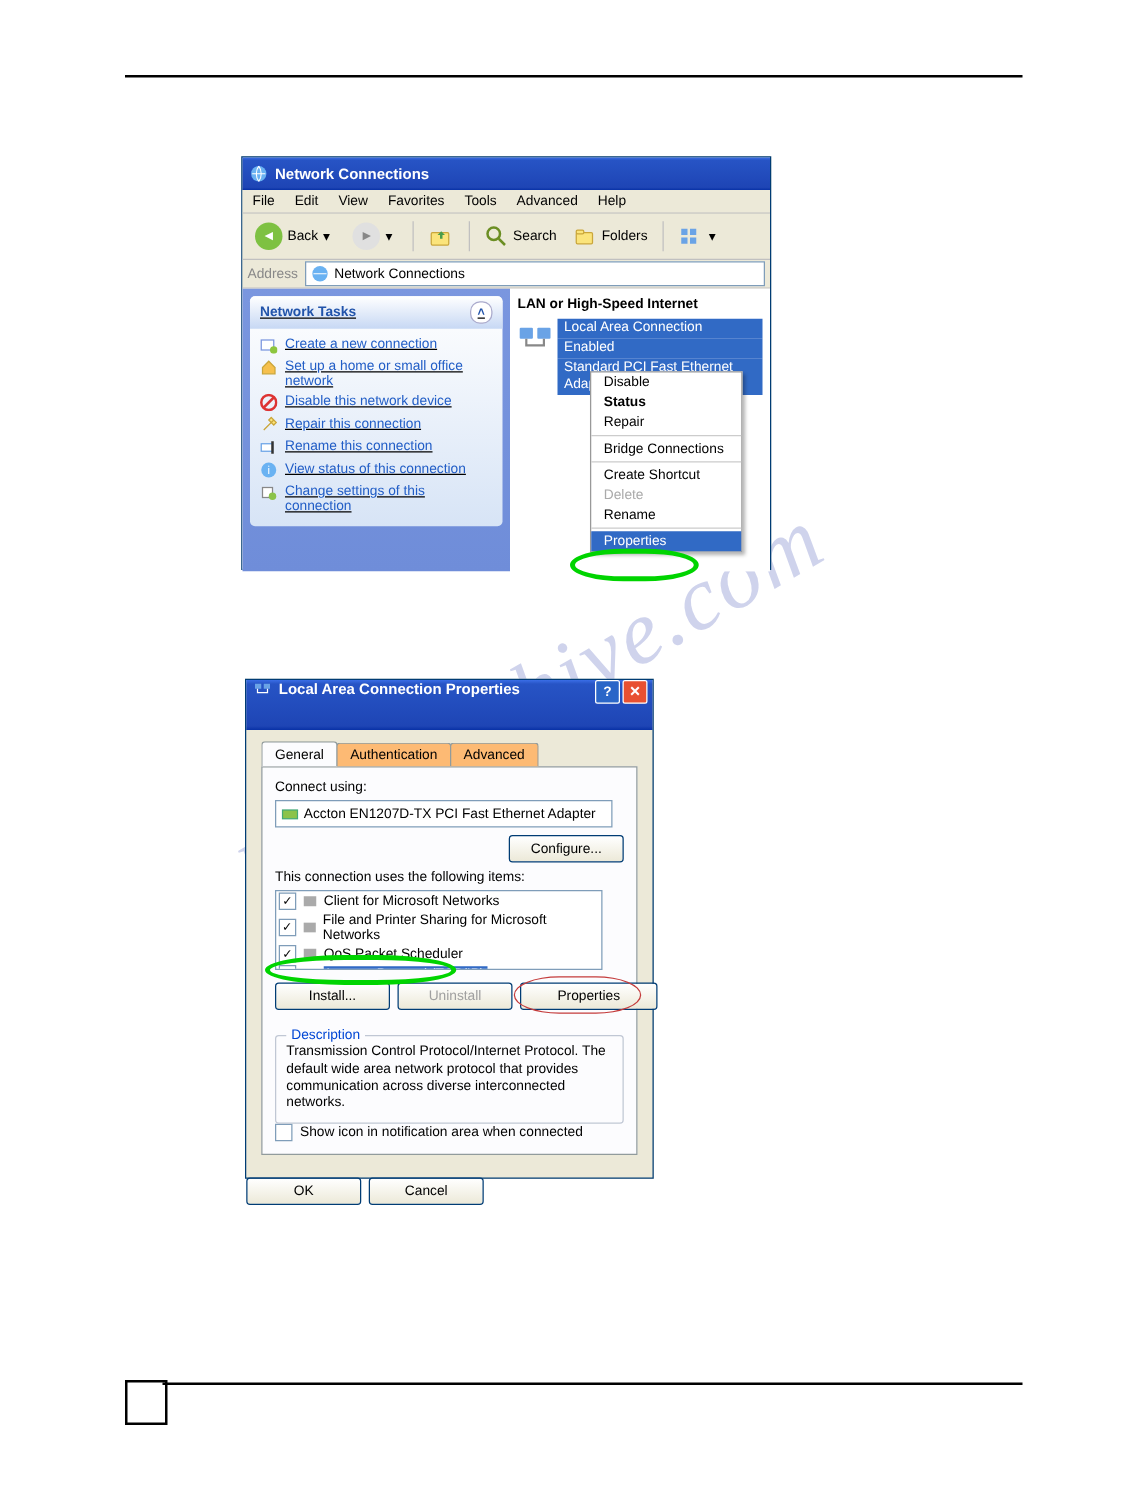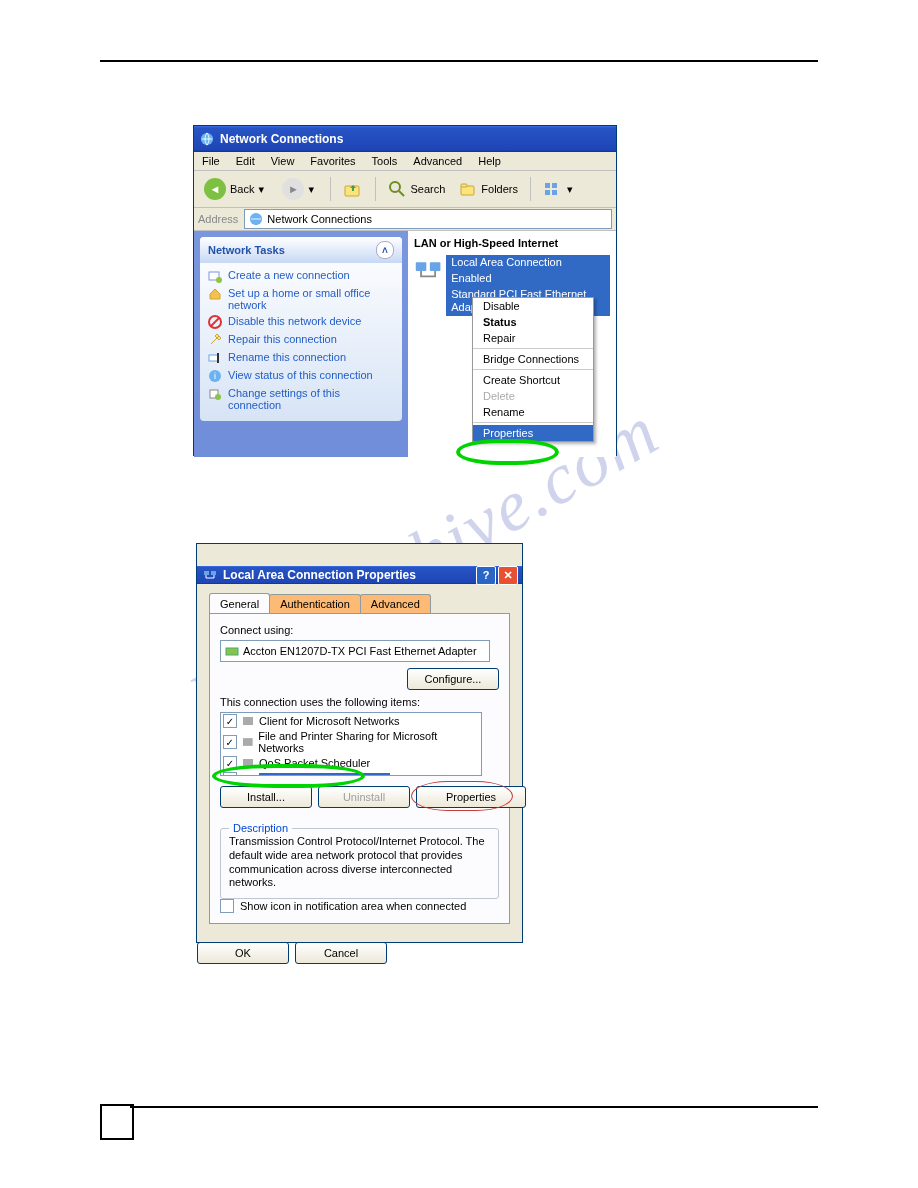--- a/index.html
+++ b/index.html
@@ -19,21 +19,21 @@
   .tbtn { display:flex; align-items:center; gap:4px; padding:2px 6px; font-size:11px; }
   .sep { width:1px; height:24px; background:#c0c0c0; margin:0 4px; }
   .back-btn { background:#7ec142; color:#fff; border-radius:11px; width:22px; height:22px; display:flex; align-items:center; justify-content:center; font-weight:bold; }
   .fwd-btn { background:#e0e0e0; color:#888; border-radius:11px; width:22px; height:22px; display:flex; align-items:center; justify-content:center; }
   .tdrop { width:10px; color:#000; }
   .addrbar { height:22px; background:#ece9d8; display:flex; align-items:center; padding:0 4px; border-bottom:1px solid #c0c0c0; gap:6px; }
   .addrlabel { color:#888; }
   .addrfield { flex:1; height:18px; background:#fff; border:1px solid #7f9db9; display:flex; align-items:center; padding:0 4px; font-size:11px; gap:4px; }
 
   .content-area { display:flex; height:226px; background:#fff; }
-  .sidebar { width:202px; background:linear-gradient(#7a96df,#6f8dd9); padding:6px; }
+  .sidebar { width:202px; background:linear-gradient(#7a96df,#6f8dd9); padding:6px;text-decoration:underline; }
   .taskbox { background:linear-gradient(#fff,#d7e4f6); border-radius:4px; }
   .taskbox-hdr { background:linear-gradient(#fff,#c7d8f4); border-radius:4px 4px 0 0; padding:4px 8px; font-weight:bold; color:#2153aa; font-size:11px; display:flex; justify-content:space-between; align-items:center; }
   .taskbox-hdr .arrow { width:16px; height:16px; background:#fff; border:1px solid #aac; border-radius:8px; display:flex; align-items:center; justify-content:center; color:#2153aa; font-size:10px; }
   .taskbox-body { padding:4px 8px 8px; }
   .tasklink { display:flex; gap:6px; color:#215dc6; font-size:11px; padding:2px 0; cursor:pointer; }
   .tasklink .ti { width:14px; height:14px; flex-shrink:0; }
 
   .main { flex:1; background:#fff; padding:6px; position:relative; }
   .section-hdr { font-weight:bold; font-size:11px; }
   .conn { display:flex; margin-top:6px; }
@@ -41,21 +41,21 @@
   .conn-sel { background:#316ac5; color:#fff; padding:1px 5px; line-height:1.25; }
   .ctxmenu { position:absolute; left:64px; top:66px; width:120px; background:#fff; border:1px solid #999; box-shadow:2px 2px 3px rgba(0,0,0,.3); font-size:11px; }
   .ctxmenu div { padding:2px 10px; }
   .ctxmenu .mdiv { border-top:1px solid #ccc; margin:2px 0; height:0; padding:0; }
   .ctxmenu .sel { background:#316ac5; color:#fff; }
   .ctxmenu .dis { color:#aaa; }
   .highlight-oval1 { position:absolute; left:48px; top:208px; width:95px; height:18px; border:4px solid #00d400; border-radius:50%/60%; pointer-events:none; }
 
   
   .win2 { position:absolute; left:196px; top:543px; width:325px; height:398px; border:1px solid #003c74; background:#ece9d8; }
-  .titlebar2 { height:18px; background:linear-gradient(#3a6ee7,#2754c5 8%,#1e45b5 92%,#0831a6); color:#fff; font-weight:bold; font-size:12px; display:flex; align-items:center; padding:0 6px; position:relative;margin-top:22px; }
+  .titlebar2 { height:40px; background:linear-gradient(#3a6ee7,#2754c5 8%,#1e45b5 92%,#0831a6); color:#fff; font-weight:bold; font-size:12px; display:flex; padding:0 6px; position:relative; }
   .tb-btns { position:absolute; right:4px; display:flex; gap:2px; }
   .tb-close { width:18px; height:17px; background:#e85031; border:1px solid #fff; border-radius:2px; color:#fff; font-weight:bold; font-size:11px; display:flex; align-items:center; justify-content:center; cursor:pointer; }
   .tb-help { width:18px; height:17px; background:#2a66c8; border:1px solid #fff; border-radius:2px; color:#fff; font-weight:bold; font-size:11px; display:flex; align-items:center; justify-content:center; cursor:pointer; }
   .dlg-body { padding:10px 12px; position:relative; }
   .tabs { display:flex; }
   .tab { border:1px solid #919b9c; border-bottom:none; background:#fdba74; padding:3px 10px; font-size:11px; border-radius:3px 3px 0 0; margin-right:-1px; position:relative; }
   .tab.active { background:#fcfcfe; z-index:2; padding-top:4px; margin-top:-1px; }
   .tabpanel { border:1px solid #919b9c; background:#fcfcfe; padding:10px; }
   .group-label { font-size:11px; margin-bottom:4px; }
   .txtbox { height:20px; border:1px solid #7f9db9; background:#fff; display:flex; align-items:center; padding:0 4px; font-size:11px; gap:4px; width:260px; }

